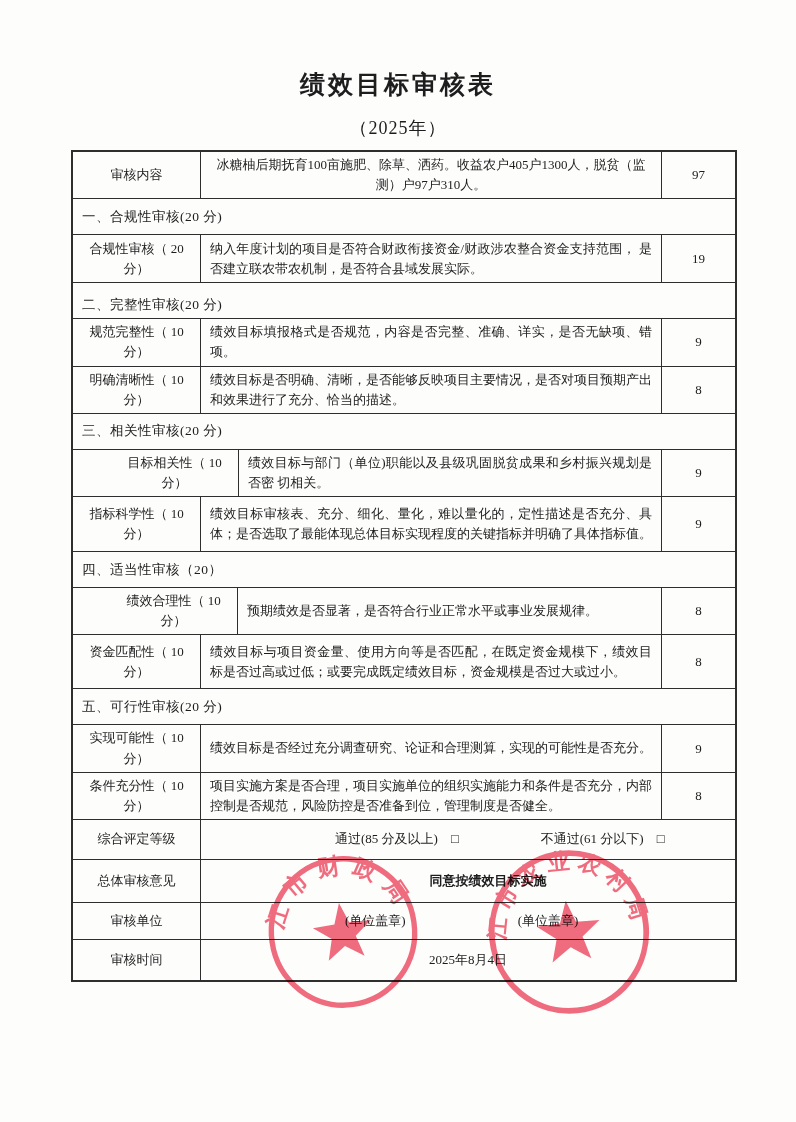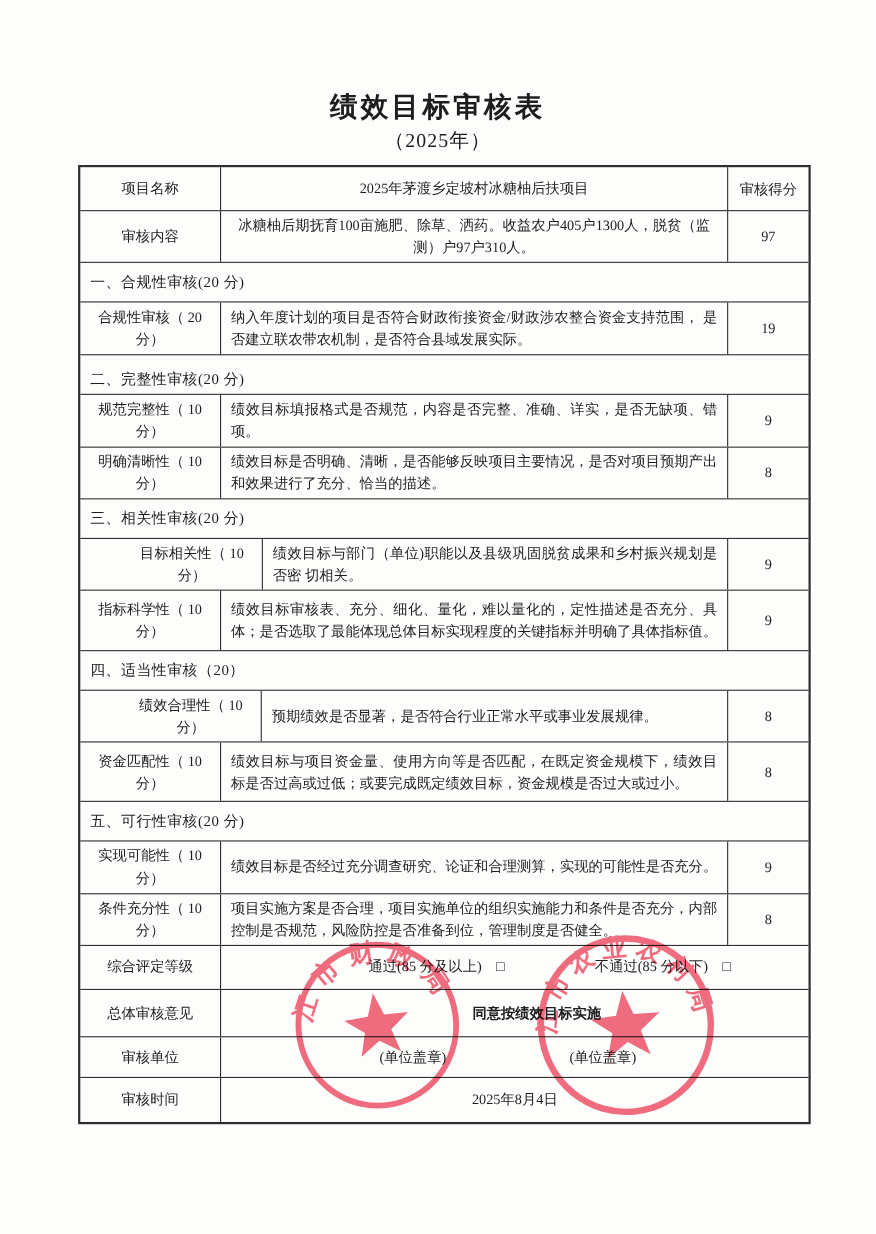--- a/index.html
+++ b/index.html
@@ -1,18 +1,18 @@
 <!DOCTYPE html>
 <html><head>
 <meta charset="utf-8">
 <style>
   html,body{margin:0;padding:0;background:#ffffff;}
   .page{position:relative;width:796px;height:1122px;background:#fdfdfc;overflow:hidden;
         font-family:"Liberation Serif", serif;color:#1d1d1d;}
-  .title{position:absolute;top:80px;left:0;width:100%;text-align:center;
+  .title{position:absolute;top:68px;left:0;width:100%;text-align:center;
          font-family:"Liberation Sans", sans-serif;font-weight:bold;font-size:25px;letter-spacing:3px;}
   .subtitle{position:absolute;top:116px;left:0;width:100%;text-align:center;font-size:18px;letter-spacing:1px;}
   .table{position:absolute;left:71px;top:150px;width:666px;border:2px solid #2e2e2e;box-sizing:border-box;background:transparent;}
   .row{display:flex;border-bottom:1px solid #2e2e2e;box-sizing:border-box;align-items:stretch;}
   .row:last-child{border-bottom:none;}
   .cell-section{flex:1;display:flex;align-items:center;padding:4px 4px 4px 9px;
                 font-size:13.5px;letter-spacing:.5px;}
   .cell-label{flex:0 0 128px;width:128px;border-right:1px solid #2e2e2e;display:flex;align-items:center;
               justify-content:center;text-align:center;font-size:13px;line-height:1.55;
               padding:3px 7px;box-sizing:border-box;}
@@ -36,25 +36,20 @@
 </style>
 </head>
 <body>
 
 <div class="page">
 
   <div class="title">绩效目标审核表</div>
   <div class="subtitle">（2025年）</div>
 
   <div class="table" id="review-table">
-      <div class="row" style="min-height: 40px;">
-        <div class="cell-label">项目名称</div>
-        <div class="cell-content center">2025年茅渡乡定坡村冰糖柚后扶项目</div>
-        <div class="cell-score">审核得分</div>
-      </div>
       <div class="row" style="min-height: 47px;">
         <div class="cell-label">审核内容</div>
         <div class="cell-content center">冰糖柚后期抚育100亩施肥、除草、洒药。收益农户405户1300人，脱贫（监测）户97户310人。</div>
         <div class="cell-score">97</div>
       </div>
       <div class="row" style="min-height: 36px;">
         <div class="cell-section">一、合规性审核(20 分)</div>
       </div>
       <div class="row" style="min-height: 48px;">
         <div class="cell-label">合规性审核（ 20 分）</div>
@@ -110,21 +105,21 @@
       </div>
       <div class="row" style="min-height: 45px;">
         <div class="cell-label">条件充分性（ 10 分）</div>
         <div class="cell-content left">项目实施方案是否合理，项目实施单位的组织实施能力和条件是否充分，内部控制是否规范，风险防控是否准备到位，管理制度是否健全。</div>
         <div class="cell-score">8</div>
       </div>
       <div class="row" style="min-height: 40px;">
         <div class="cell-label">综合评定等级</div>
         <div class="cell-content rating">
           <span class="opt">通过(85 分及以上)　□</span>
-          <span class="opt">不通过(85 分以下)　□</span>
+          <span class="opt">不通过(61 分以下)　□</span>
         </div>
       </div>
       <div class="row" style="min-height: 43px; gap: 40px;">
         <div class="cell-label">总体审核意见</div>
         <div class="cell-content center bold">同意按绩效目标实施</div>
       </div>
       <div class="row" style="min-height: 37px;">
         <div class="cell-label">审核单位</div>
         <div class="cell-content seals">
           <span>(单位盖章)</span>

